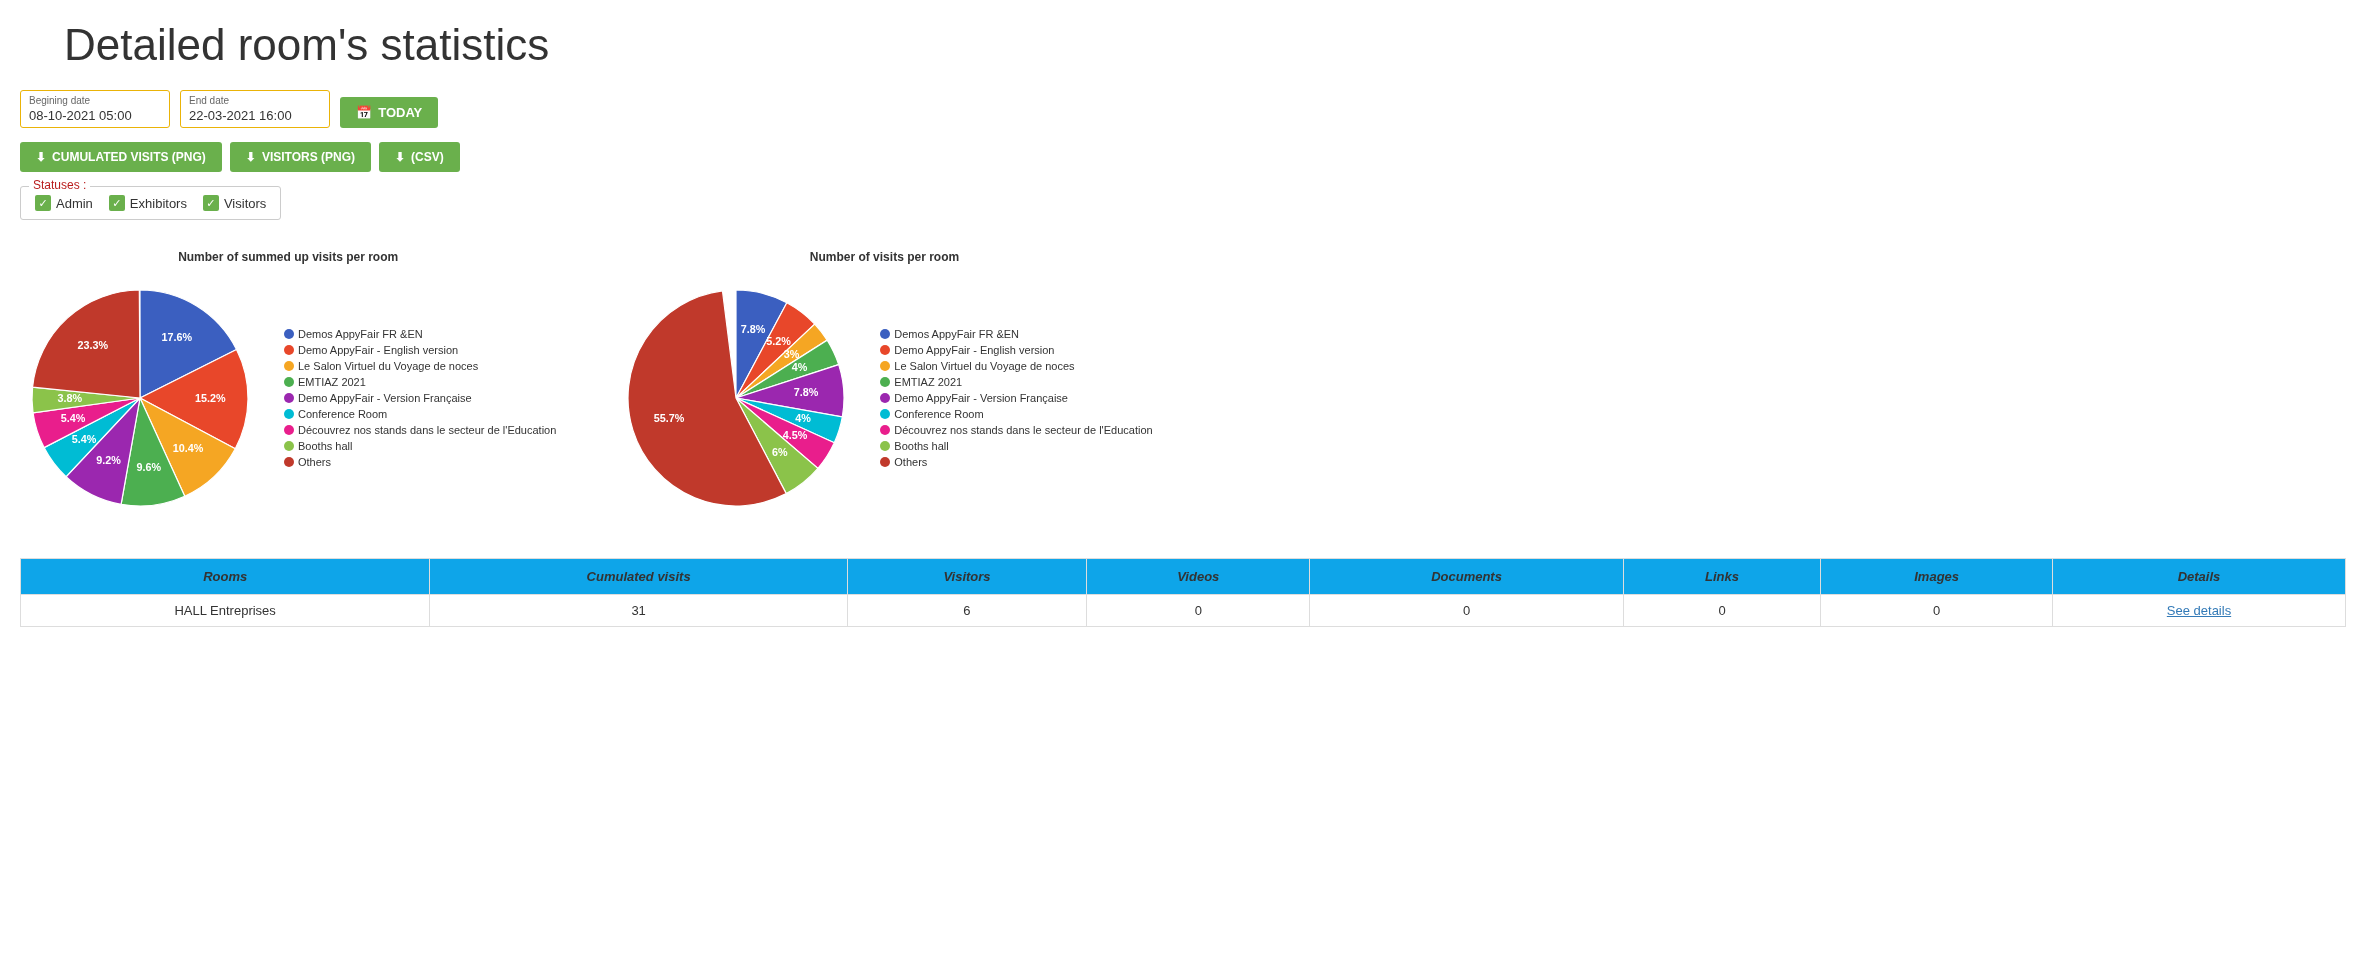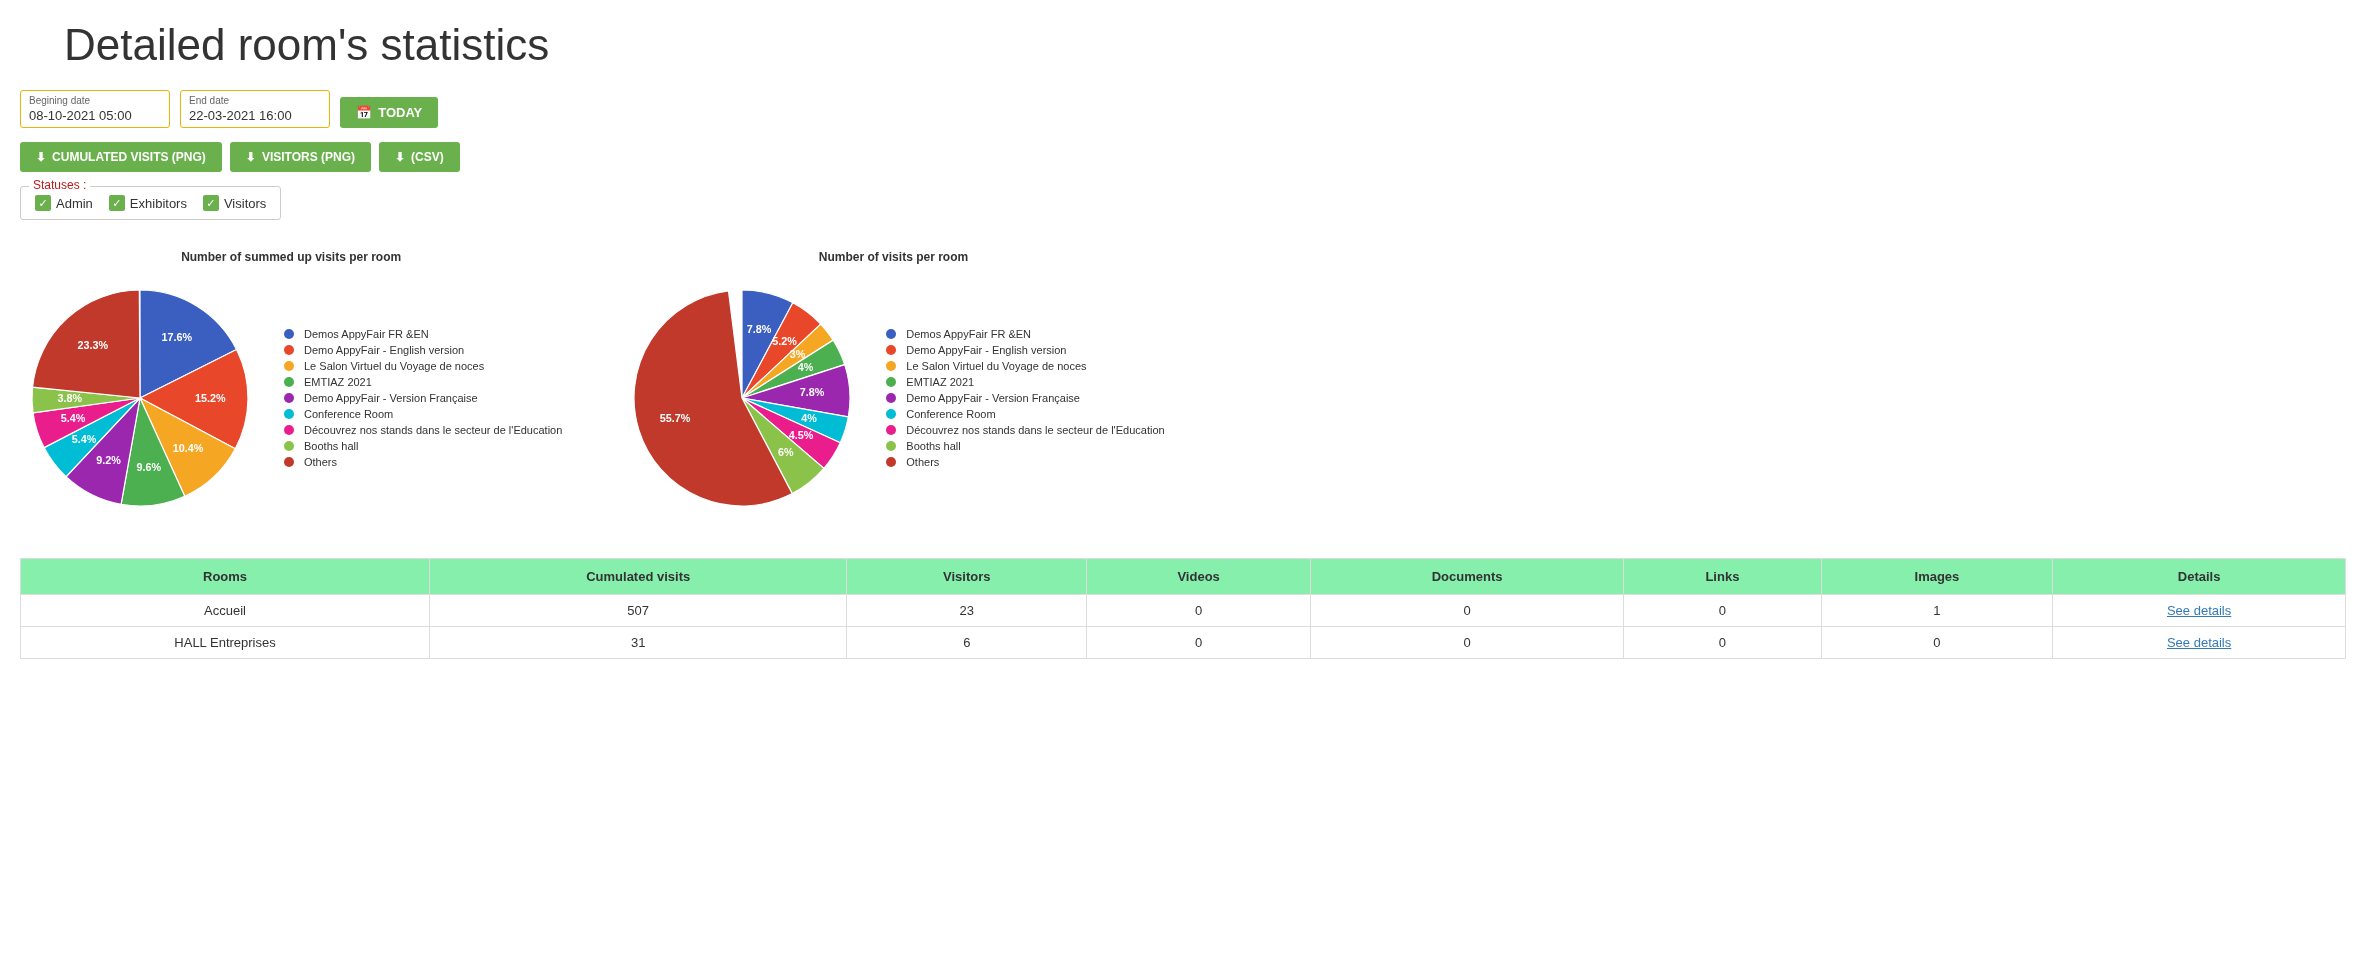--- a/index.html
+++ b/index.html
@@ -17,25 +17,25 @@
     .statuses-inner { display: flex; gap: 16px; align-items: center; }
     .checkbox-item { display: flex; align-items: center; gap: 5px; font-size: 13px; }
     .checkbox-icon { width: 16px; height: 16px; background: #6ab04c; border-radius: 2px; display: flex; align-items: center; justify-content: center; color: #fff; font-size: 11px; }
     .charts-row { display: flex; gap: 60px; margin-bottom: 40px; }
     .chart-section { display: flex; flex-direction: column; align-items: flex-start; }
     .chart-title { font-size: 12px; font-weight: bold; margin-bottom: 14px; text-align: center; width: 100%; }
     .chart-and-legend { display: flex; align-items: center; gap: 24px; }
     .pie-container { position: relative; width: 240px; height: 240px; }
     svg.pie { width: 240px; height: 240px; }
     .legend { display: flex; flex-direction: column; gap: 4px; font-size: 11px; }
-    .legend-item { display: flex; align-items: center; gap: 10px; }
+    .legend-item { display: flex; align-items: center; gap: 4px; }
     .legend-dot { width: 10px; height: 10px; border-radius: 50%; flex-shrink: 0; }
     .table-section { width: 100%; }
     table { width: 100%; border-collapse: collapse; font-size: 13px; }
-    th { border: 1px solid #ddd; padding: 10px 14px; background: #86efac; font-weight: bold; text-align: center; }
+    th { border: 1px solid #ddd; padding: 10px 14px; background: #0ea5e9; font-weight: bold; text-align: center; font-style: italic; }
     td { border: 1px solid #ddd; padding: 8px 14px; text-align: center; }
     .see-details { color: #337ab7; text-decoration: underline; cursor: pointer; }
   </style>
 </head>
 <body>
 
 
 
 <h1>Detailed room's statistics</h1>
 
@@ -231,30 +231,20 @@
         <th>Cumulated visits</th>
         <th>Visitors</th>
         <th>Videos</th>
         <th>Documents</th>
         <th>Links</th>
         <th>Images</th>
         <th>Details</th>
       </tr>
     </thead>
     <tbody id="table-body">
-    <tr>
-    <td>Accueil</td>
-    <td>507</td>
-    <td>23</td>
-    <td>0</td>
-    <td>0</td>
-    <td>0</td>
-    <td>1</td>
-    <td><span class="see-details">See details</span></td>
-  </tr>
         <tr>
     <td>HALL Entreprises</td>
     <td>31</td>
     <td>6</td>
     <td>0</td>
     <td>0</td>
     <td>0</td>
     <td>0</td>
     <td><span class="see-details">See details</span></td>
   </tr>

